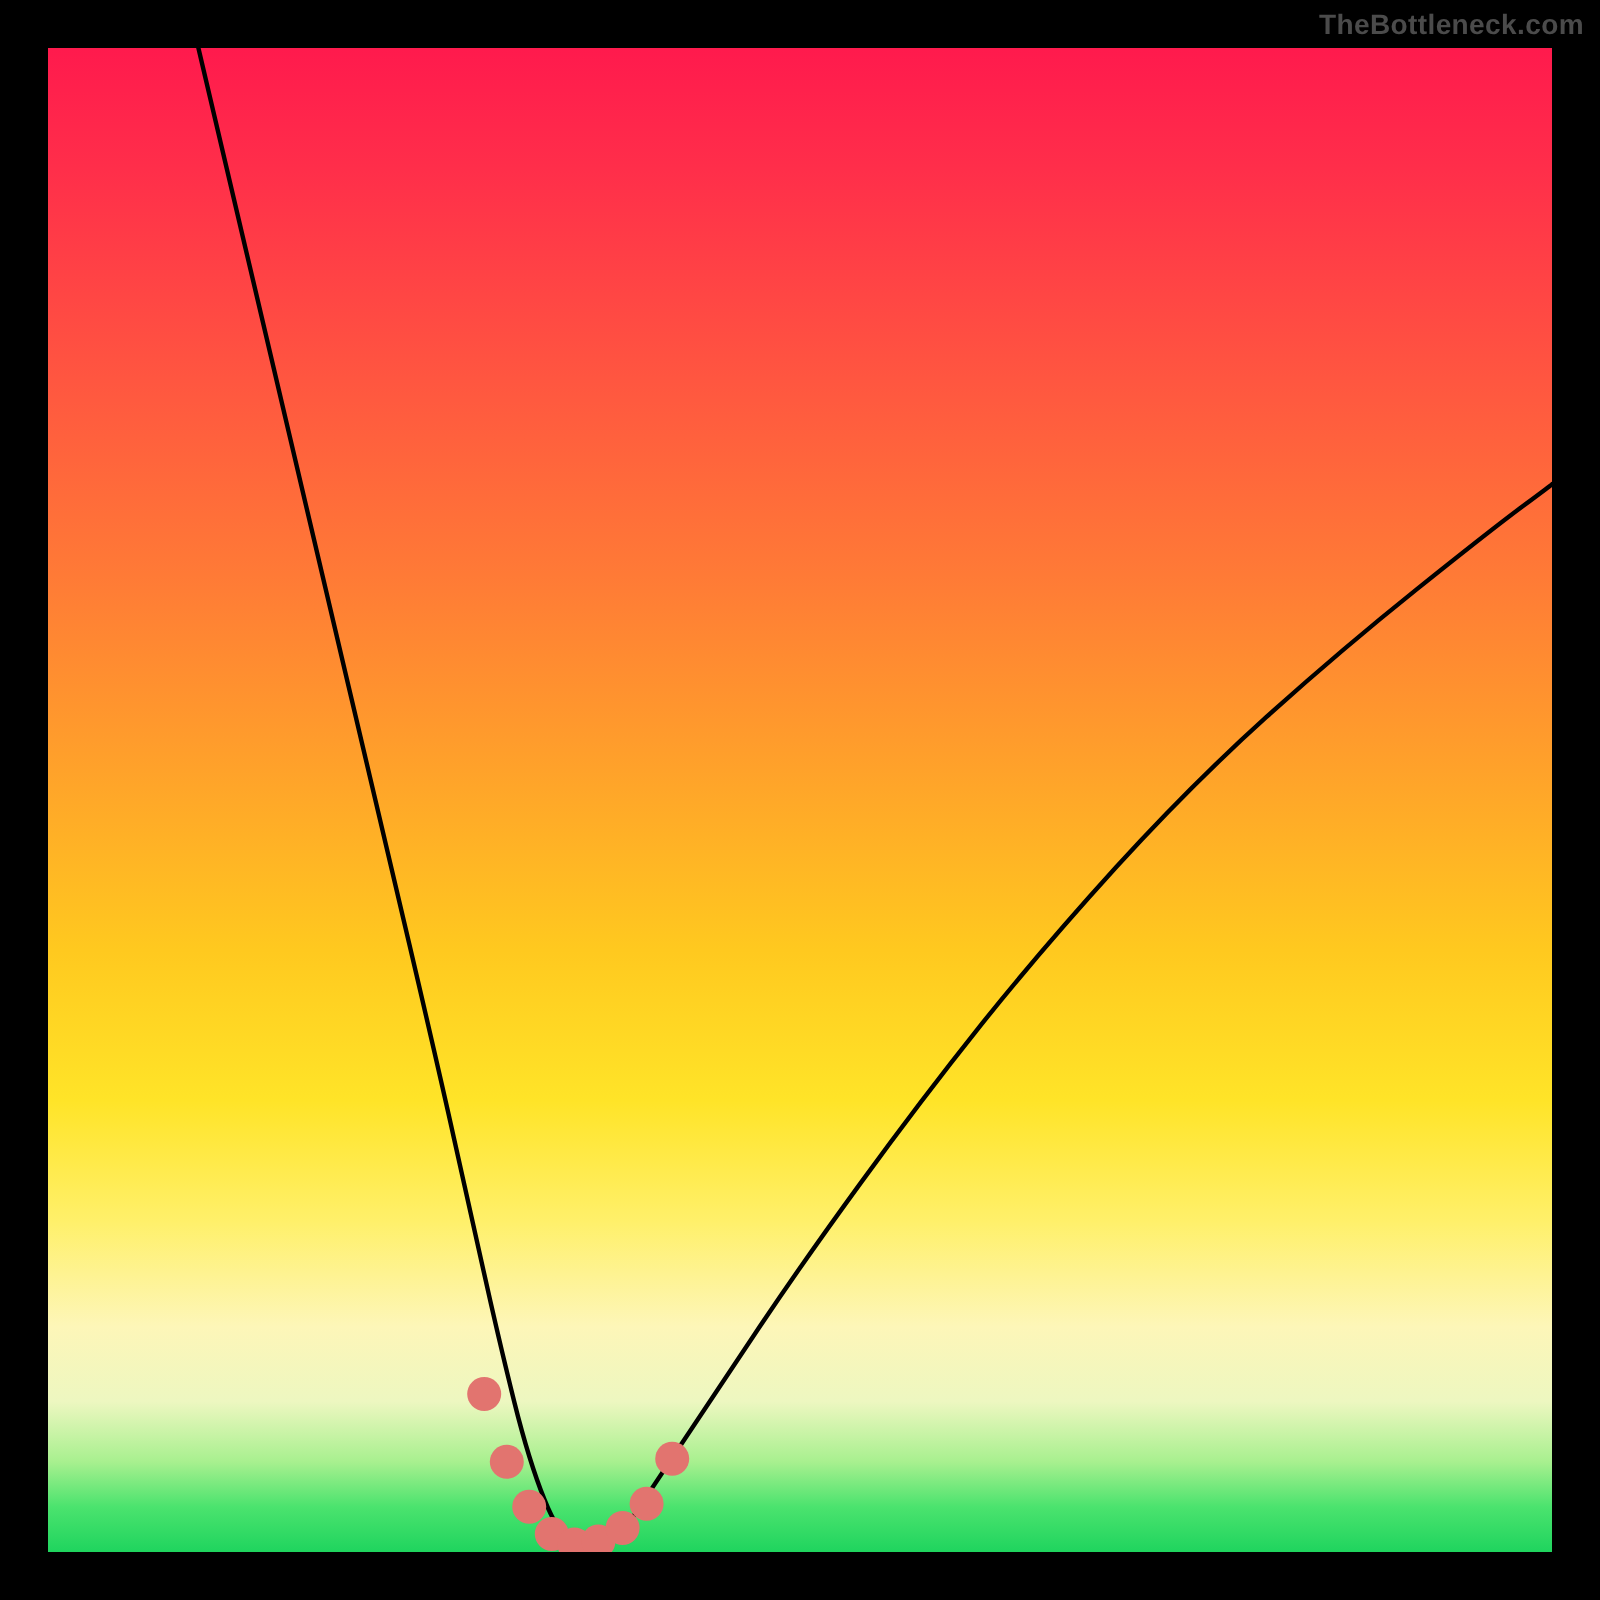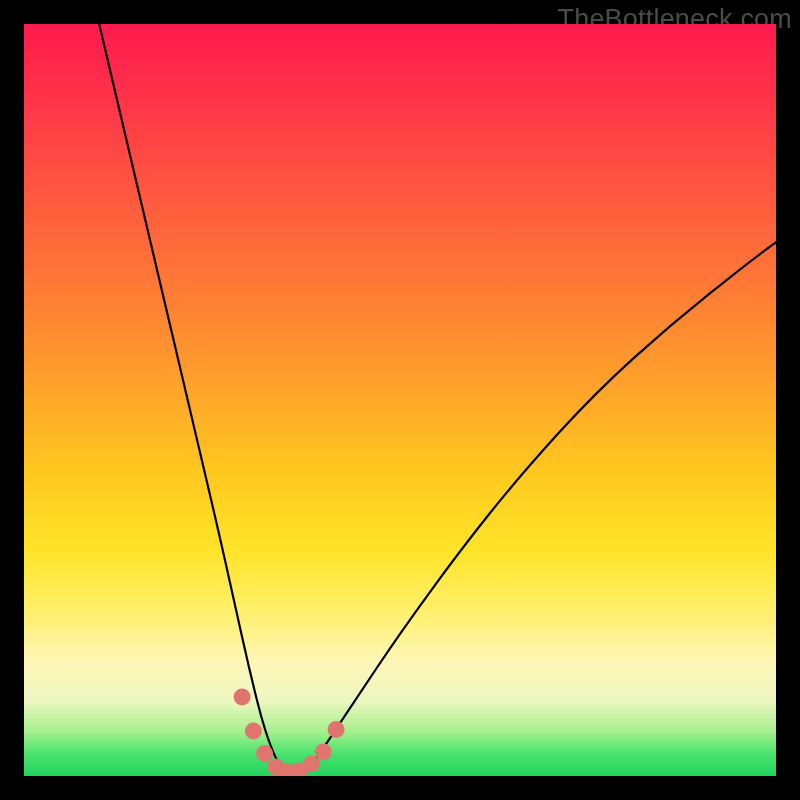--- a/index.html
+++ b/index.html
@@ -49,22 +49,22 @@
       #a8f08f 94%,
       #4be36e 97%,
       #1fd45e 100%
     );
   }
   .watermark {
     position: absolute;
     top: 4px;
     right: 8px;
     color: #4b4b4b;
-    font-size: 27px;
-    font-weight: 400;
+    font-size: 14px;
+    font-weight: 700;
     letter-spacing: 0.2px;
     user-select: none;
   }
   svg.curve {
     position: absolute;
     left: 0;
     top: 0;
     width: 752px;
     height: 752px;
     overflow: visible;

